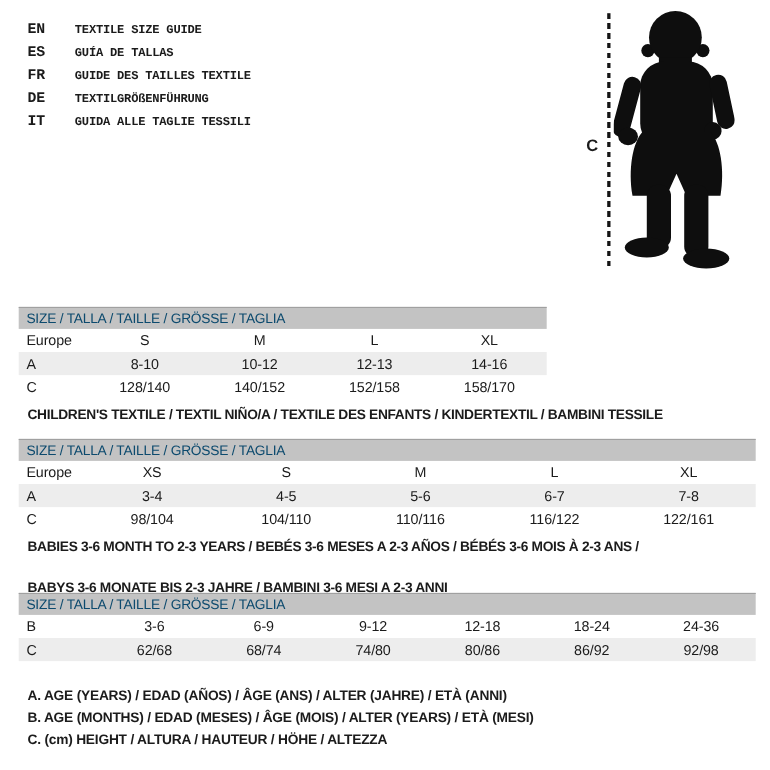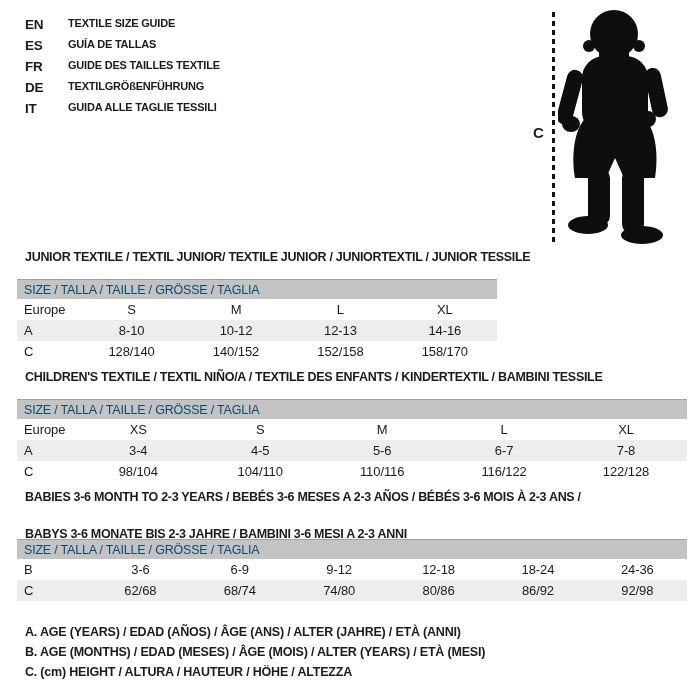--- a/index.html
+++ b/index.html
@@ -12,21 +12,21 @@
   *{box-sizing:border-box;}
   html,body{margin:0;padding:0;}
   body{
     width:700px;height:700px;background:#ffffff;
     font-family:"Liberation Sans",sans-serif;color:var(--text);
   }
   .canvas{position:relative;width:700px;height:700px;background:#ffffff;overflow:hidden;}
 
   
   .lang-list{position:absolute;left:25px;top:17px;}
-  .lang-row{display:flex;height:21px;}
+  .lang-row{display:flex;height:21px;align-items:center;font-family:Liberation Mono, monospace;}
   .lang-code{width:43px;font-weight:bold;font-size:13.5px;letter-spacing:-0.2px;}
   .lang-label{font-weight:bold;font-size:11px;letter-spacing:-0.2px;white-space:nowrap;}
 
   
   .height-line{
     position:absolute;left:552px;top:12px;width:3px;height:230px;
     background:repeating-linear-gradient(to bottom,#141414 0 5px,transparent 5px 9px);
   }
   .c-label{position:absolute;left:533px;top:124px;font-weight:bold;font-size:15px;}
   .baby{position:absolute;left:558px;top:8px;width:110px;height:238px;color:var(--silhouette);}
@@ -106,21 +106,20 @@
       <rect x="86" y="60" width="16" height="50" rx="8" transform="rotate(-12 94 64)"></rect>
       <ellipse cx="90" cy="111" rx="8" ry="8"></ellipse>
       <path d="M26,112 L88,112 C97,122 101,146 97,170 L66,170 L57,150 L48,170 L17,170 C13,146 17,122 26,112 Z"></path>
       <rect x="30" y="160" width="22" height="58" rx="10"></rect>
       <rect x="64" y="160" width="22" height="66" rx="10"></rect>
       <ellipse cx="30" cy="217" rx="20" ry="9"></ellipse>
       <ellipse cx="84" cy="227" rx="21" ry="9"></ellipse>
     </g>
   </svg>
 
-  <div class="tbl-title title-junior">JUNIOR TEXTILE / TEXTIL JUNIOR/ TEXTILE JUNIOR / JUNIORTEXTIL / JUNIOR TESSILE</div>
   <div class="tbl t1">
     <div class="tbl-header">
       <span>SIZE / TALLA / TAILLE / GRÖSSE / TAGLIA</span>
     </div>
     <div class="tbl-body">
         <div class="trow">
           <span class="tcell label">Europe</span>
           <span class="tcell">S</span>
           <span class="tcell">M</span>
           <span class="tcell">L</span>
@@ -164,21 +163,21 @@
           <span class="tcell">5-6</span>
           <span class="tcell">6-7</span>
           <span class="tcell">7-8</span>
         </div>
         <div class="trow">
           <span class="tcell label">C</span>
           <span class="tcell">98/104</span>
           <span class="tcell">104/110</span>
           <span class="tcell">110/116</span>
           <span class="tcell">116/122</span>
-          <span class="tcell">122/128</span>
+          <span class="tcell">122/161</span>
         </div>
       </div>
   </div>
 
   <div class="tbl-title title-babies-1">BABIES 3-6 MONTH TO 2-3 YEARS / BEBÉS 3-6 MESES A 2-3 AÑOS / BÉBÉS 3-6 MOIS À 2-3 ANS /</div>
   <div class="tbl-title title-babies-2">BABYS 3-6 MONATE BIS 2-3 JAHRE / BAMBINI 3-6 MESI A 2-3 ANNI</div>
   <div class="tbl t3">
     <div class="tbl-header">
       <span>SIZE / TALLA / TAILLE / GRÖSSE / TAGLIA</span>
     </div>

